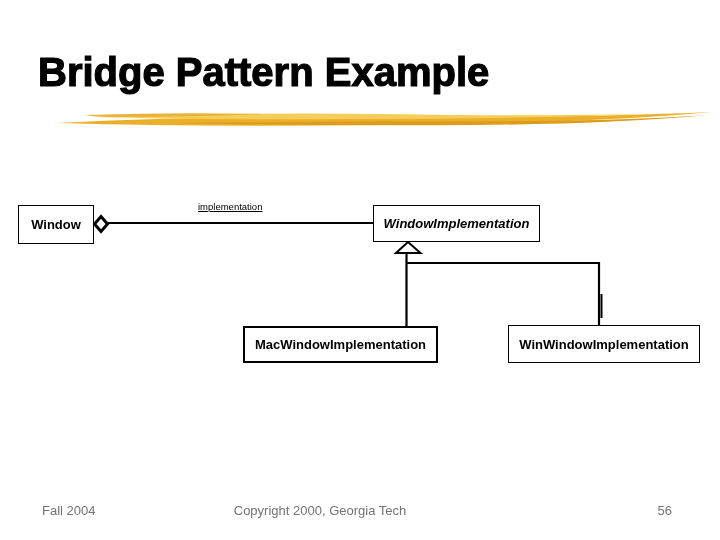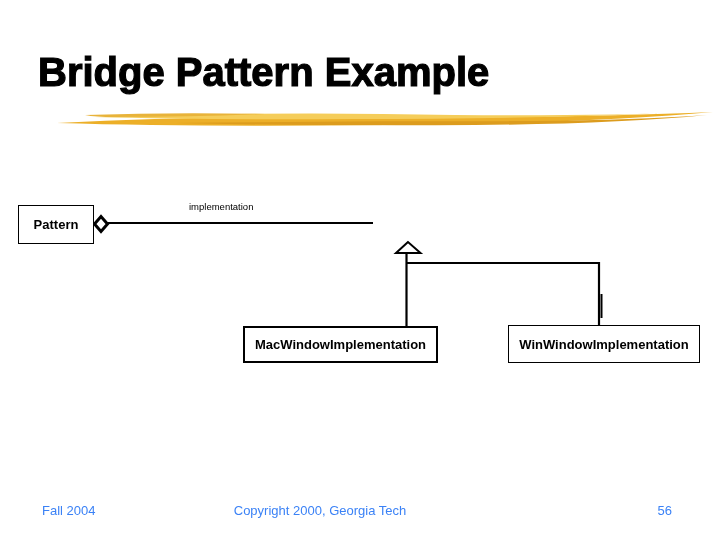--- a/index.html
+++ b/index.html
@@ -49,40 +49,41 @@
     font-size: 13px;
     color: #000000;
     white-space: nowrap;
   }
   .box-window            { left: 18px;  top: 205px; width: 76px;  height: 39px; }
   .box-window-impl       { left: 373px; top: 205px; width: 167px; height: 37px; font-style: italic; }
   .box-mac-window-impl   { left: 243px; top: 326px; width: 195px; height: 37px; border-width: 2.5px; }
   .box-win-window-impl   { left: 508px; top: 325px; width: 192px; height: 38px; }
   .relation-label {
     position: absolute;
-    left: 189px;
+    left: 198px;
     top: 201px;
     font-size: 9.5px;
     color: #000000;
     white-space: nowrap;
+    text-decoration: underline;
   }
   .connectors {
     position: absolute;
     left: 0;
     top: 0;
     width: 720px;
     height: 540px;
     pointer-events: none;
   }
   
   .footer-text {
     position: absolute;
     top: 503px;
     font-size: 13px;
-    color: #3b82f6;
+    color: #737373;
     white-space: nowrap;
   }
   .footer-left   { left: 42px; }
   .footer-center { left: 0; width: 640px; text-align: center; }
   .footer-right  { right: 48px; }
 </style>
 </head>
 <body>
 
 <div class="slide">
@@ -105,25 +106,28 @@
     <polygon points="408,242 396,253 420.5,253" fill="#ffffff" stroke="#000" stroke-width="2"></polygon>
 
     <line x1="406.5" y1="253" x2="406.5" y2="326" stroke="#000" stroke-width="2.2"></line>
 
     <line x1="407" y1="263" x2="599" y2="263" stroke="#000" stroke-width="2.2"></line>
     <line x1="599" y1="262" x2="599" y2="325" stroke="#000" stroke-width="2.2"></line>
     <line x1="601.5" y1="294" x2="601.5" y2="318" stroke="#000" stroke-width="2"></line>
   </svg>
 
   <div class="uml-box box-window">
-    <span>Pattern</span>
+    <span>Window</span>
   </div>
 
   <div class="relation-label">implementation</div>
 
+  <div class="uml-box box-window-impl">
+    <span>WindowImplementation</span>
+  </div>
 
   <div class="uml-box box-mac-window-impl">
     <span>MacWindowImplementation</span>
   </div>
 
   <div class="uml-box box-win-window-impl">
     <span>WinWindowImplementation</span>
   </div>
 
   <div class="footer-text footer-left">Fall 2004</div>

